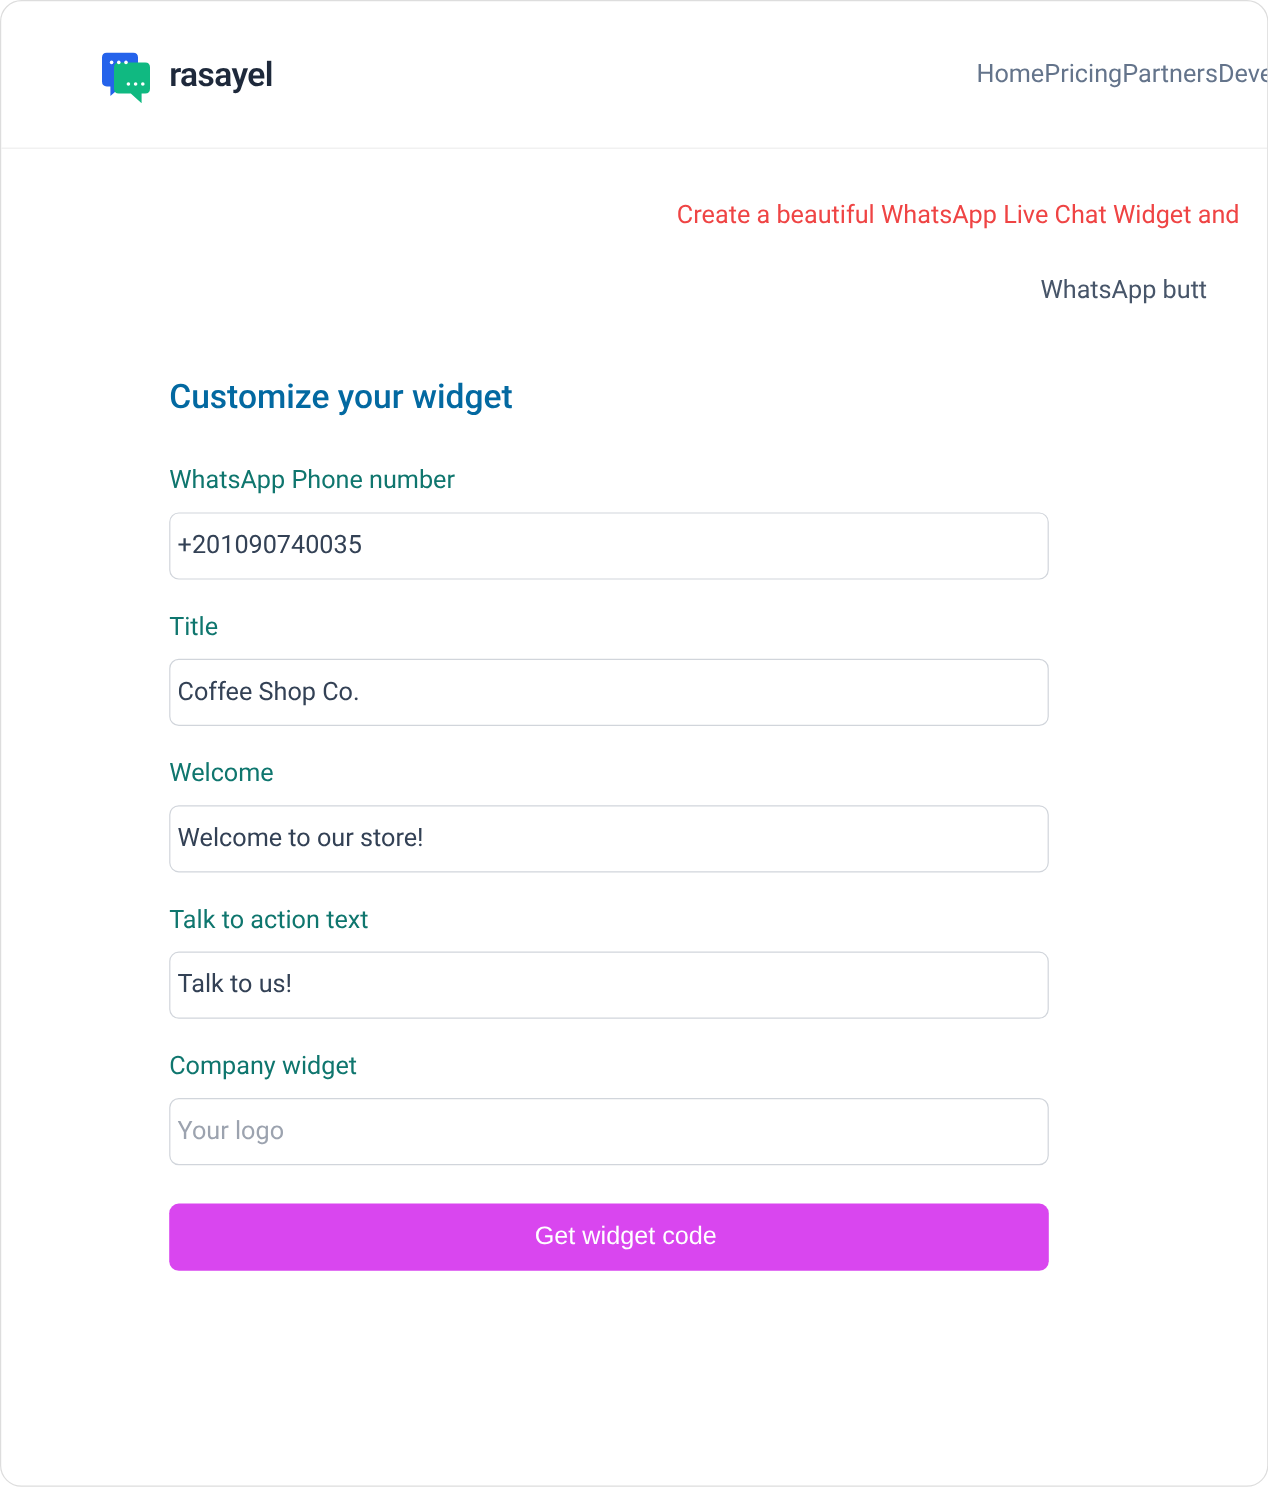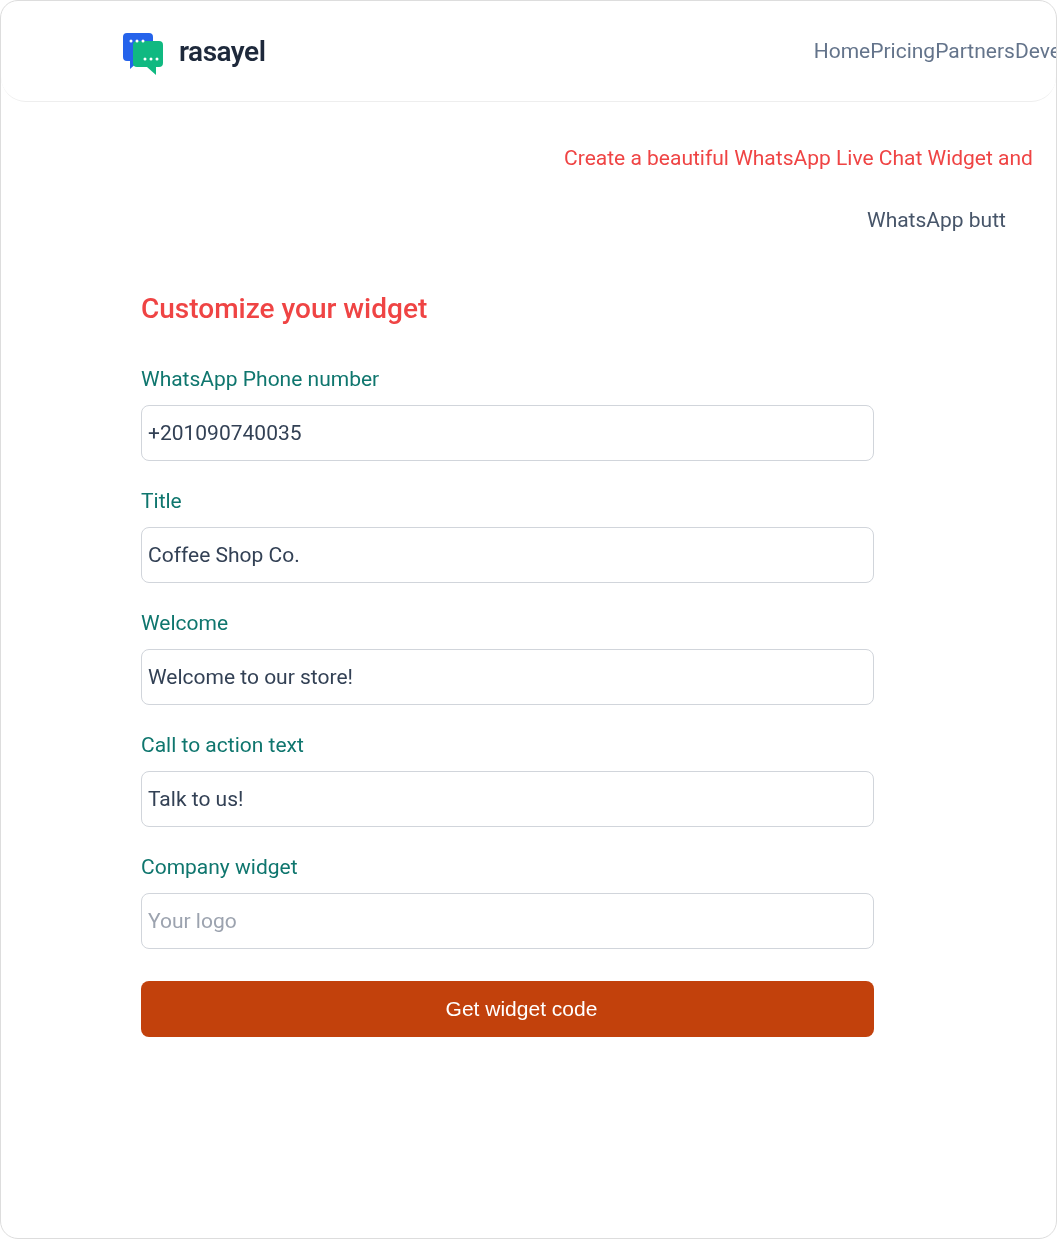--- a/index.html
+++ b/index.html
@@ -14,24 +14,23 @@
       height: 1239px;
       overflow: hidden;
       position: relative;
       border: 1px solid #ddd;
       border-radius: 18px;
     }
     .header {
       display: flex;
       align-items: center;
       justify-content: space-between;
-      padding: 0 0 0 118px;
-      height: 101px;
+      padding: 0 0 0 80px;
+      height: 123px;
       border-bottom: 1px solid #eee;
-      border-radius: 25px;
     }
     .logo-wrap {
       display: flex;
       align-items: center;
       gap: 12px;
     }
     .logo-icon {
       width: 48px;
       height: 48px;
       position: relative;
@@ -69,21 +68,21 @@
       color: #475569;
       white-space: nowrap;
       margin-top: 32px;
     }
     .content {
       padding: 60px 140px 0 140px;
     }
     .section-title {
       font-size: 28px;
       font-weight: 500;
-      color: #ef4444;
+      color: #0369a1;
       margin-bottom: 42px;
     }
     .form-group {
       margin-bottom: 28px;
     }
     .form-label {
       display: block;
       font-size: 21px;
       color: #0f766e;
       margin-bottom: 14px;
@@ -99,21 +98,21 @@
       border-radius: 8px;
       outline: none;
       font-family: inherit;
     }
     .form-input::placeholder {
       color: #9ca3af;
     }
     .submit-btn {
       width: 733px;
       height: 56px;
-      background: #c2410c;
+      background: #d946ef;
       color: #fff;
       font-size: 21px;
       font-weight: 500;
       border: none;
       border-radius: 8px;
       cursor: pointer;
       margin-top: 4px;
       text-align: center;
       padding-left: 28px;
     }
@@ -161,21 +160,21 @@
     <input type="text" class="form-input" value="Coffee Shop Co." style="">
   </div>
 
   <div class="form-group">
     <label class="form-label">Welcome</label>
     <input type="text" class="form-input" value="Welcome to our store!" style="">
   </div>
 
 
   <div class="form-group">
-    <label class="form-label">Call to action text</label>
+    <label class="form-label">Talk to action text</label>
     <input type="text" class="form-input" value="Talk to us!" style="">
   </div>
 
   <div class="form-group">
     <label class="form-label">Company widget</label>
     <input type="text" class="form-input" placeholder="Your logo" style="">
   </div>
 
   <button class="submit-btn">Get widget code</button>
 </main>

